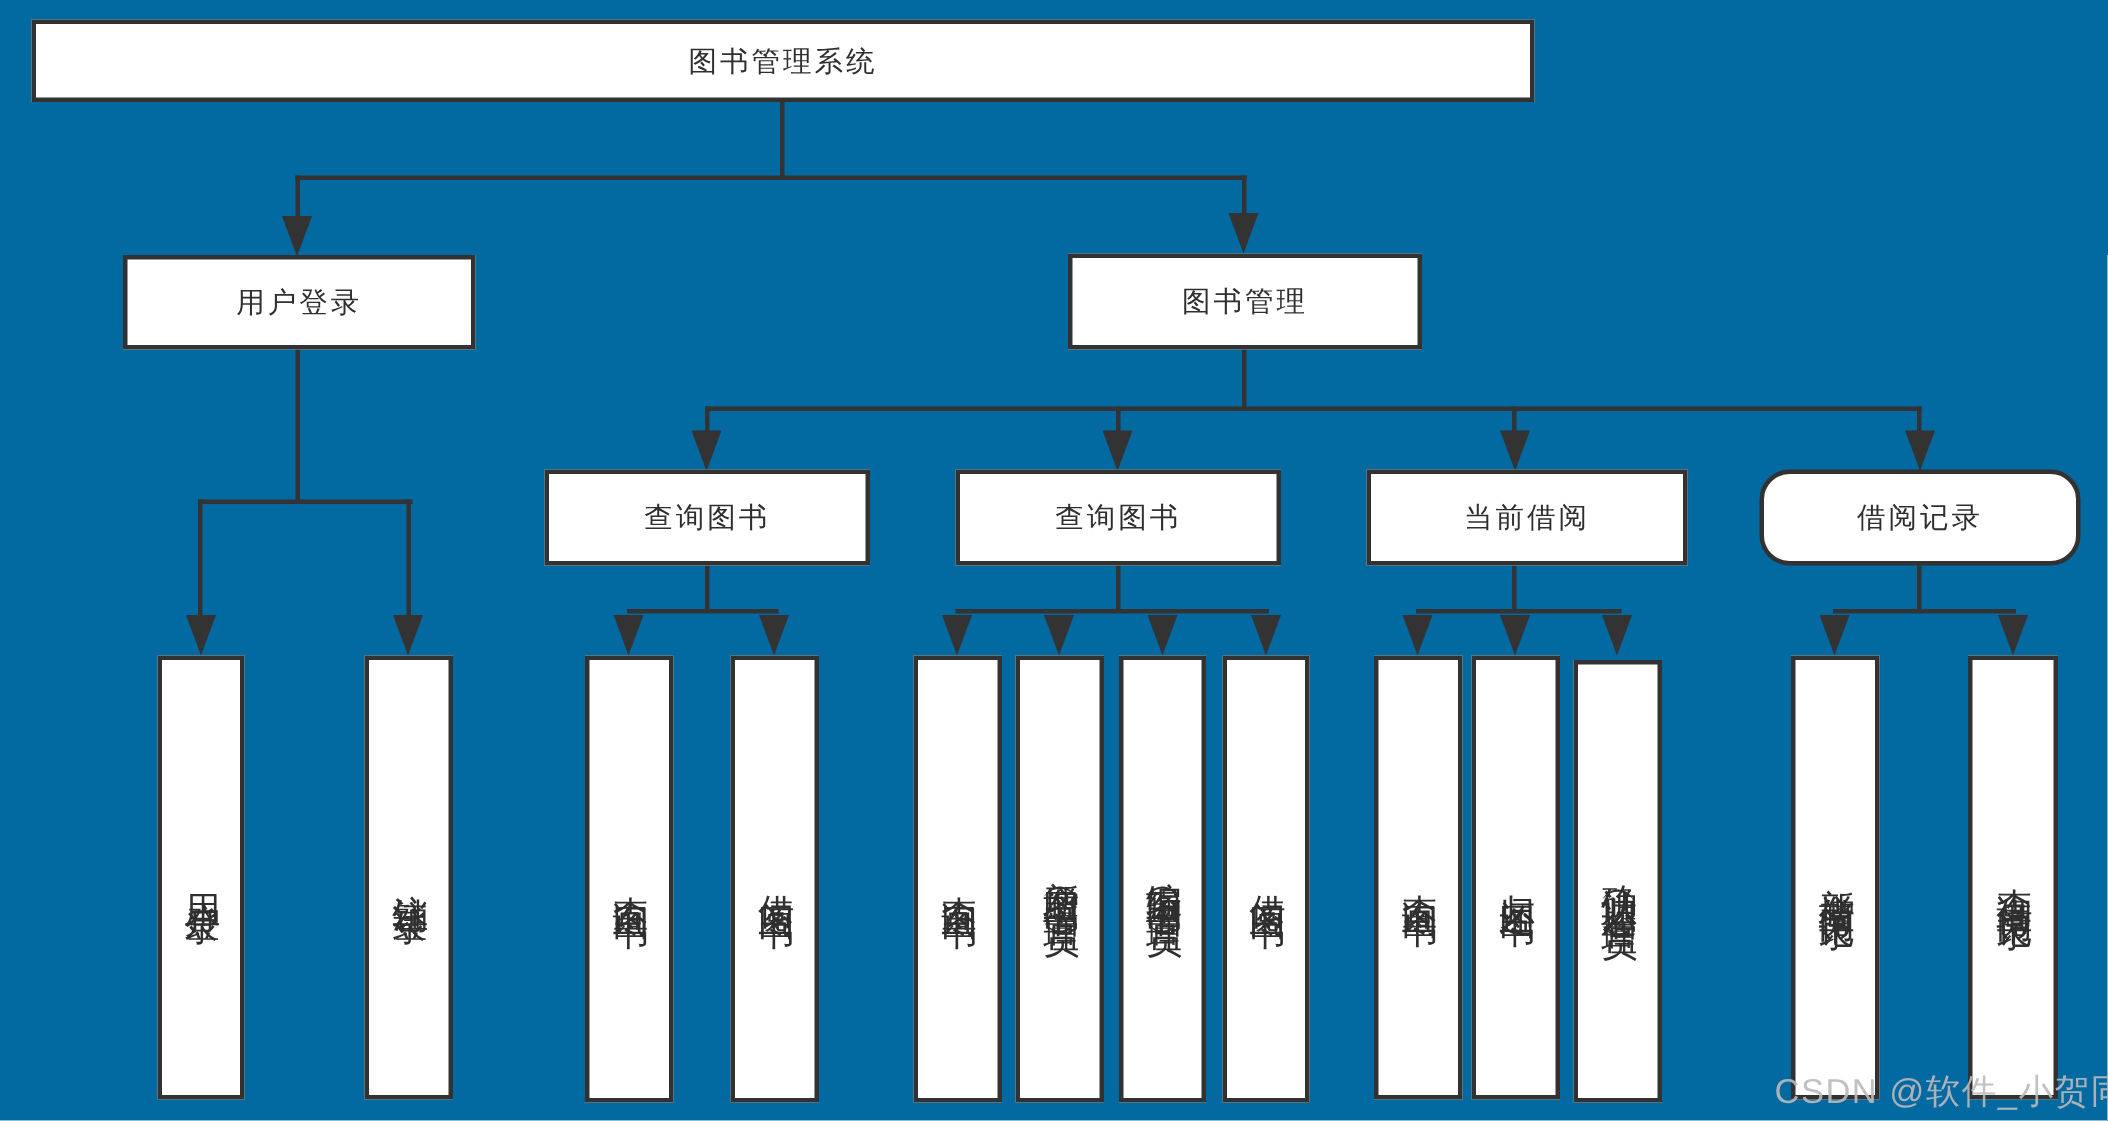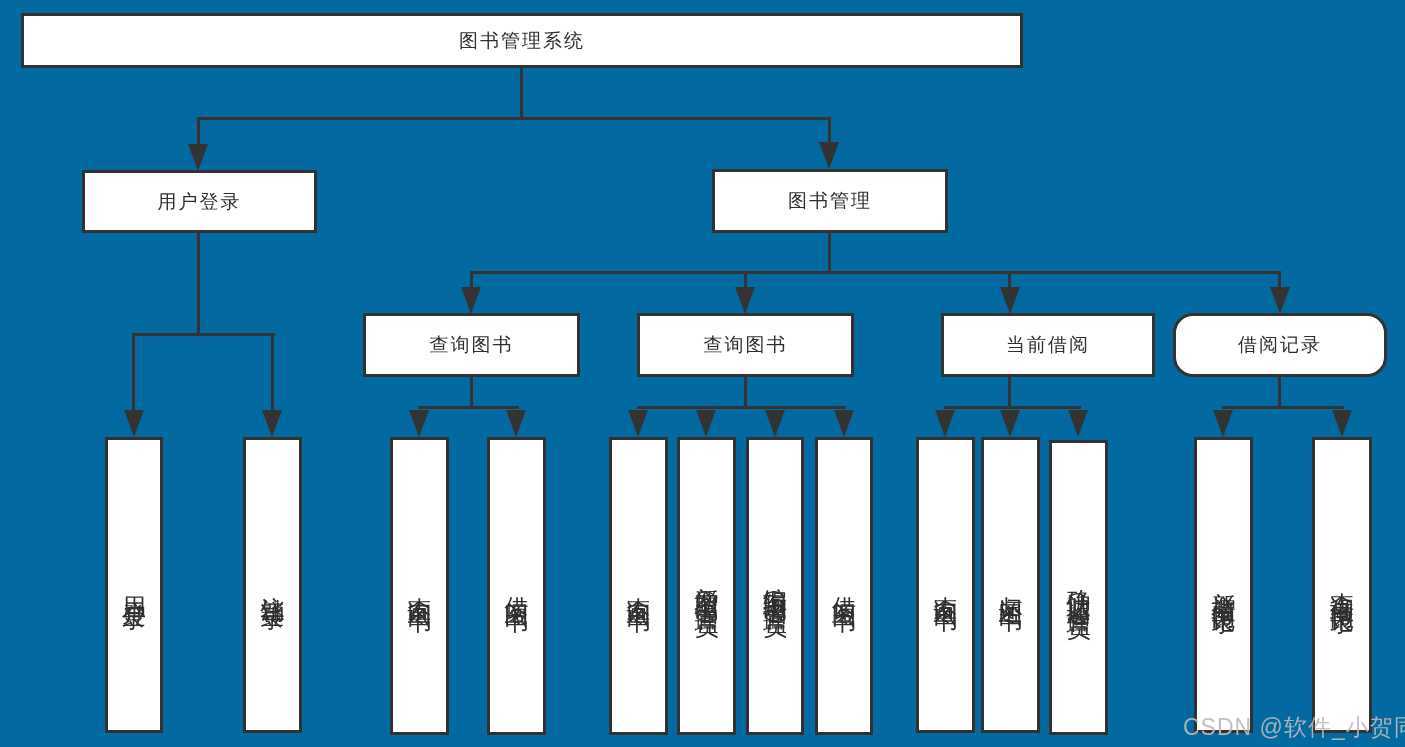--- a/index.html
+++ b/index.html
@@ -64,21 +64,21 @@
 
 <div class="stage">
 
   <div class="node h-node" style="left:21px; top:13px; width:1002px; height:55px;">图书管理系统</div>
 
   <div class="node h-node" style="left:82px; top:170px; width:235px; height:63px;">用户登录</div>
   <div class="node h-node" style="left:712px; top:169px; width:236px; height:64px;">图书管理</div>
 
   <div class="node h-node" style="left:363px; top:313px; width:217px; height:64px;">查询图书</div>
   <div class="node h-node" style="left:637px; top:313px; width:217px; height:64px;">查询图书</div>
-  <div class="node h-node" style="left:941px; top:313px; width:214px; height:64px;">当前借阅</div>
+  <div class="node h-node" style="left:911px; top:313px; width:214px; height:64px;">当前借阅</div>
   <div class="node h-node" style="left:1173px; top:313px; width:214px; height:64px;border-radius:20px;">借阅记录</div>
 
   <div class="node v-node" style="left:105px; top:437px; width:58px; height:296px;">用户登录</div>
   <div class="node v-node" style="left:243px; top:437px; width:59px; height:296px;">注销登录</div>
 
   <div class="node v-node" style="left:390px; top:437px; width:59px; height:298px;">查询图书</div>
   <div class="node v-node" style="left:487px; top:437px; width:59px; height:298px;">借阅图书</div>
 
   <div class="node v-node" style="left:609px; top:437px; width:59px; height:298px;">查询图书</div>
   <div class="node v-node" style="left:677px; top:437px; width:59px; height:298px;">新增图书（管理员）</div>

